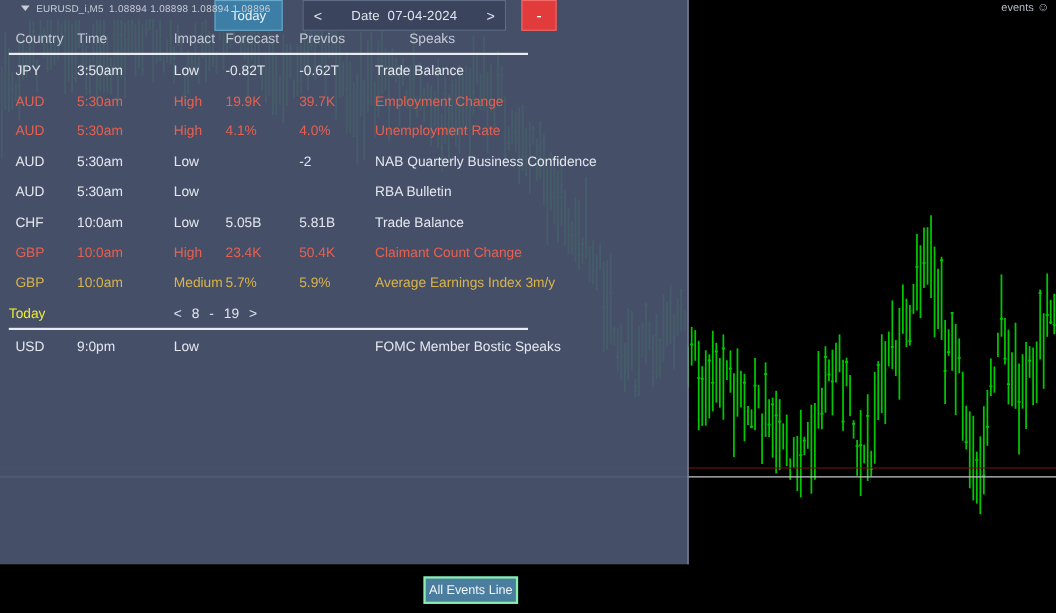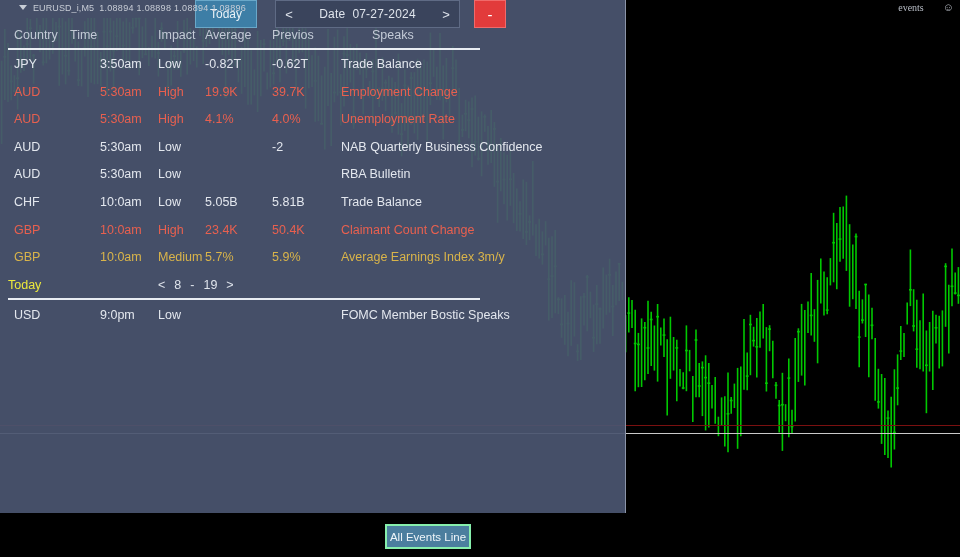--- a/index.html
+++ b/index.html
@@ -60,22 +60,21 @@
 
   
   #events-label {
     position: absolute;
     right: 6px; top: 2px;
     z-index: 40;
     color: #b9bec7;
     font-size: 10px;
     display: flex;
     align-items: flex-end;
-    gap: 19px;
-    font-family: Liberation Serif, serif;
+    gap: 3px;
   }
   #events-label .smiley {
     font-size: 11px;
     line-height: 1;
   }
 
   
   #news-panel {
     position: absolute;
     left: 0; top: 0;
@@ -184,21 +183,21 @@
     white-space: nowrap;
   }
   .cell {
     position: absolute;
     top: 0;
     font-size: 12.5px;
     line-height: 22px;
     white-space: nowrap;
   }
   .c-country   { left: 14px;  }
-  .c-time      { left: 70px; padding-left: 30px;  }
+  .c-time      { left: 70px;  }
   .c-impact    { left: 158px; }
   .c-forecast  { left: 205px; }
   .c-previous  { left: 272px; }
   .c-title     { left: 341px; }
 
   
   .imp-low    { color: #e3e7ee; text-align: center; }
   .imp-medium { color: #d9b44a; }
   .imp-high   { color: #e8604f; }
 
@@ -738,33 +737,33 @@
 </div>
 
 <div id="news-panel">
 
   <div id="panel-toolbar">
     <div id="today-button">Today</div>
 
     <div id="date-nav">
       <span class="arrow">&lt;</span>
       <span class="date-label">
-        <span class="word">Date</span><span>07-27-2024</span>
+        <span class="word">Date</span><span>07-04-2024</span>
       </span>
       <span class="arrow">&gt;</span>
     </div>
 
     <div id="minimize-button">-</div>
   </div>
 
   <div id="column-headers">
       <span class="ch" style="left: 14px;">Country</span>
       <span class="ch" style="left: 70px;">Time</span>
       <span class="ch" style="left: 158px;">Impact</span>
-      <span class="ch" style="left: 205px;">Average</span>
+      <span class="ch" style="left: 205px;">Forecast</span>
       <span class="ch" style="left: 272px;">Previos</span>
       <span class="ch" style="left: 372px;">Speaks</span>
     </div>
   <div id="header-rule"></div>
 
   <div id="rows">
       <div class="row">
         <span class="cell c-country imp-low">JPY</span>
         <span class="cell c-time imp-low">3:50am</span>
         <span class="cell c-impact imp-low">Low</span>

